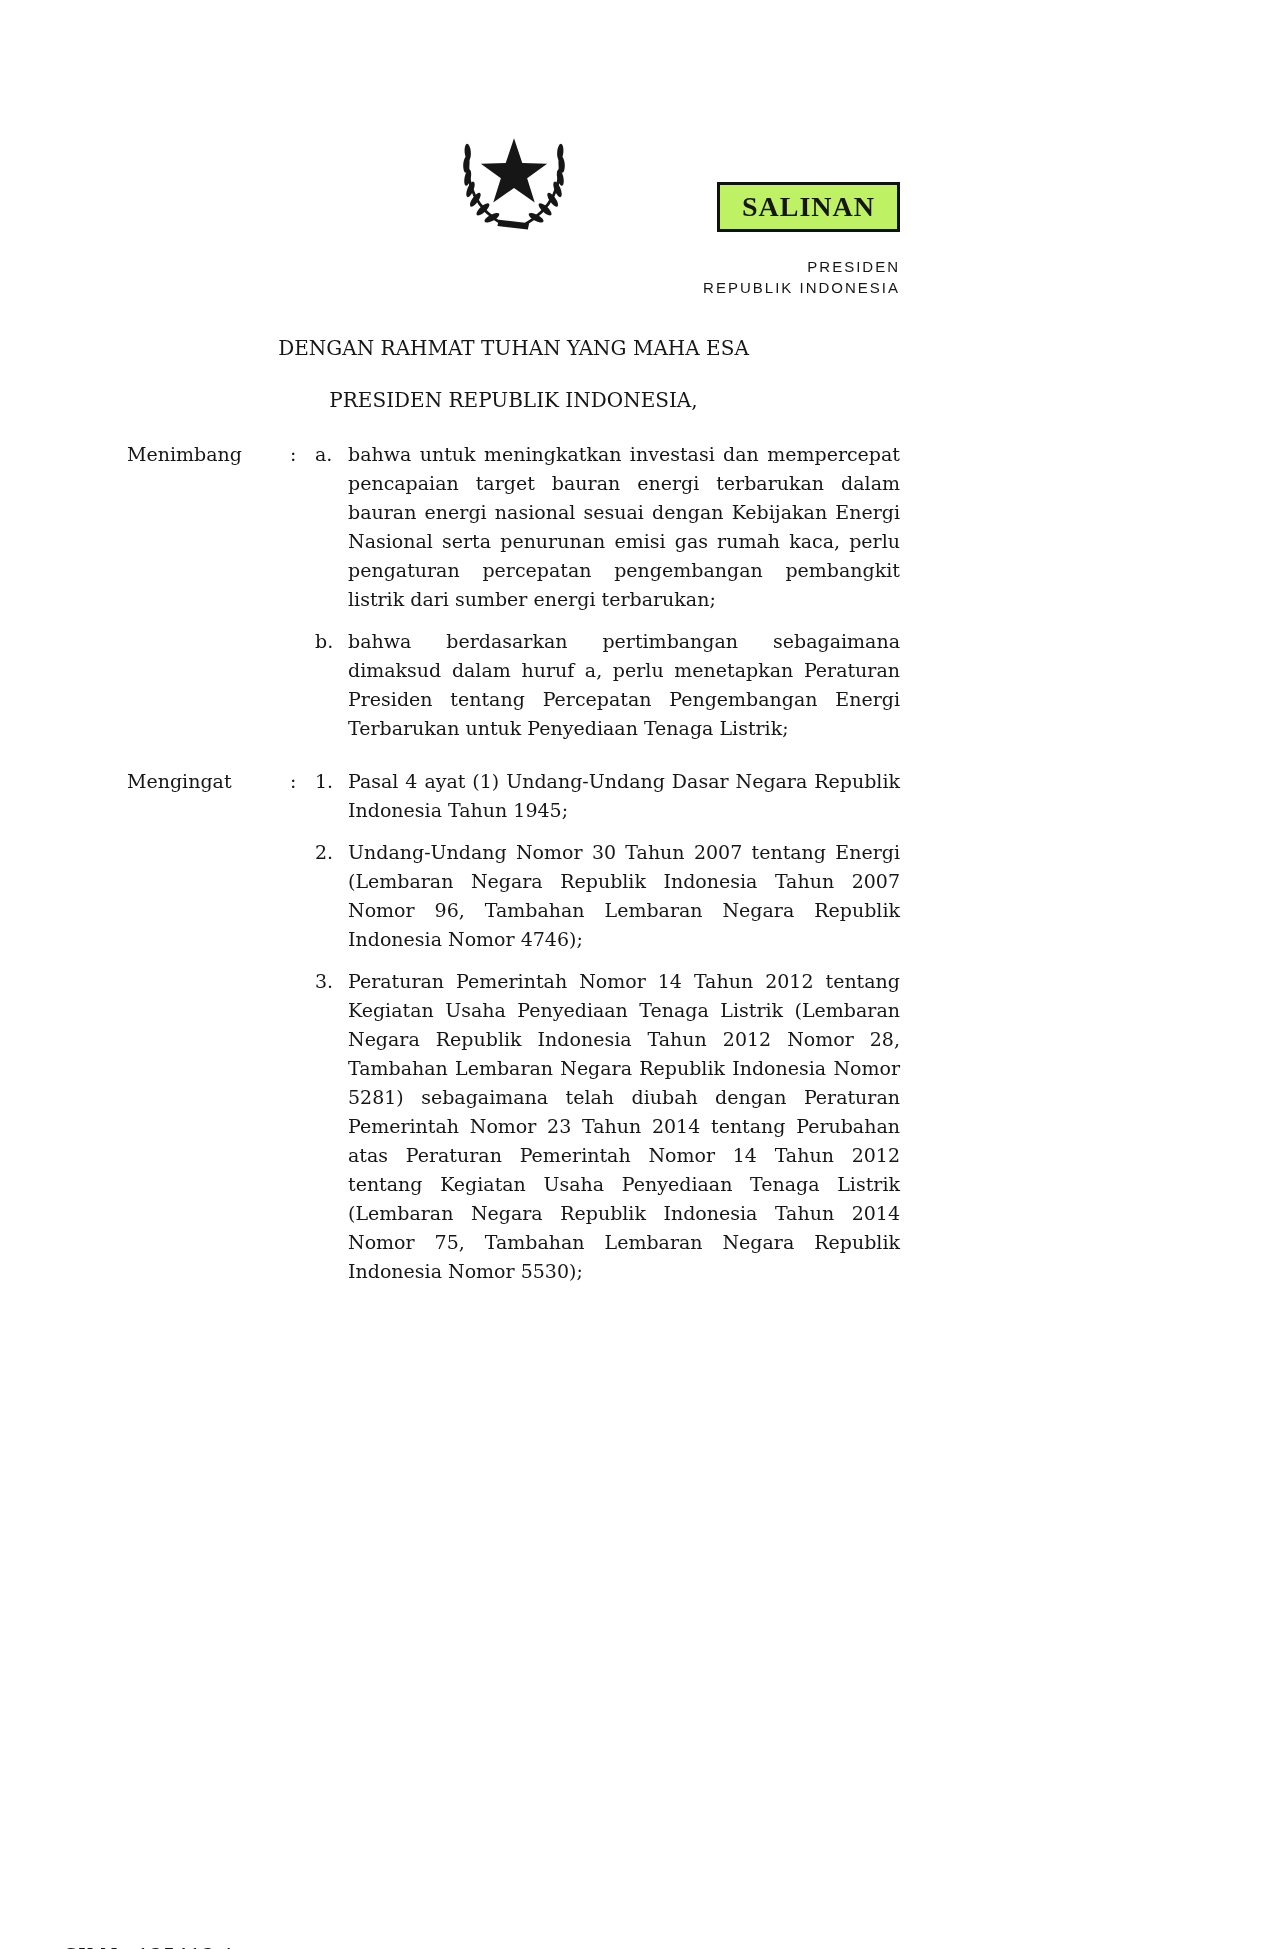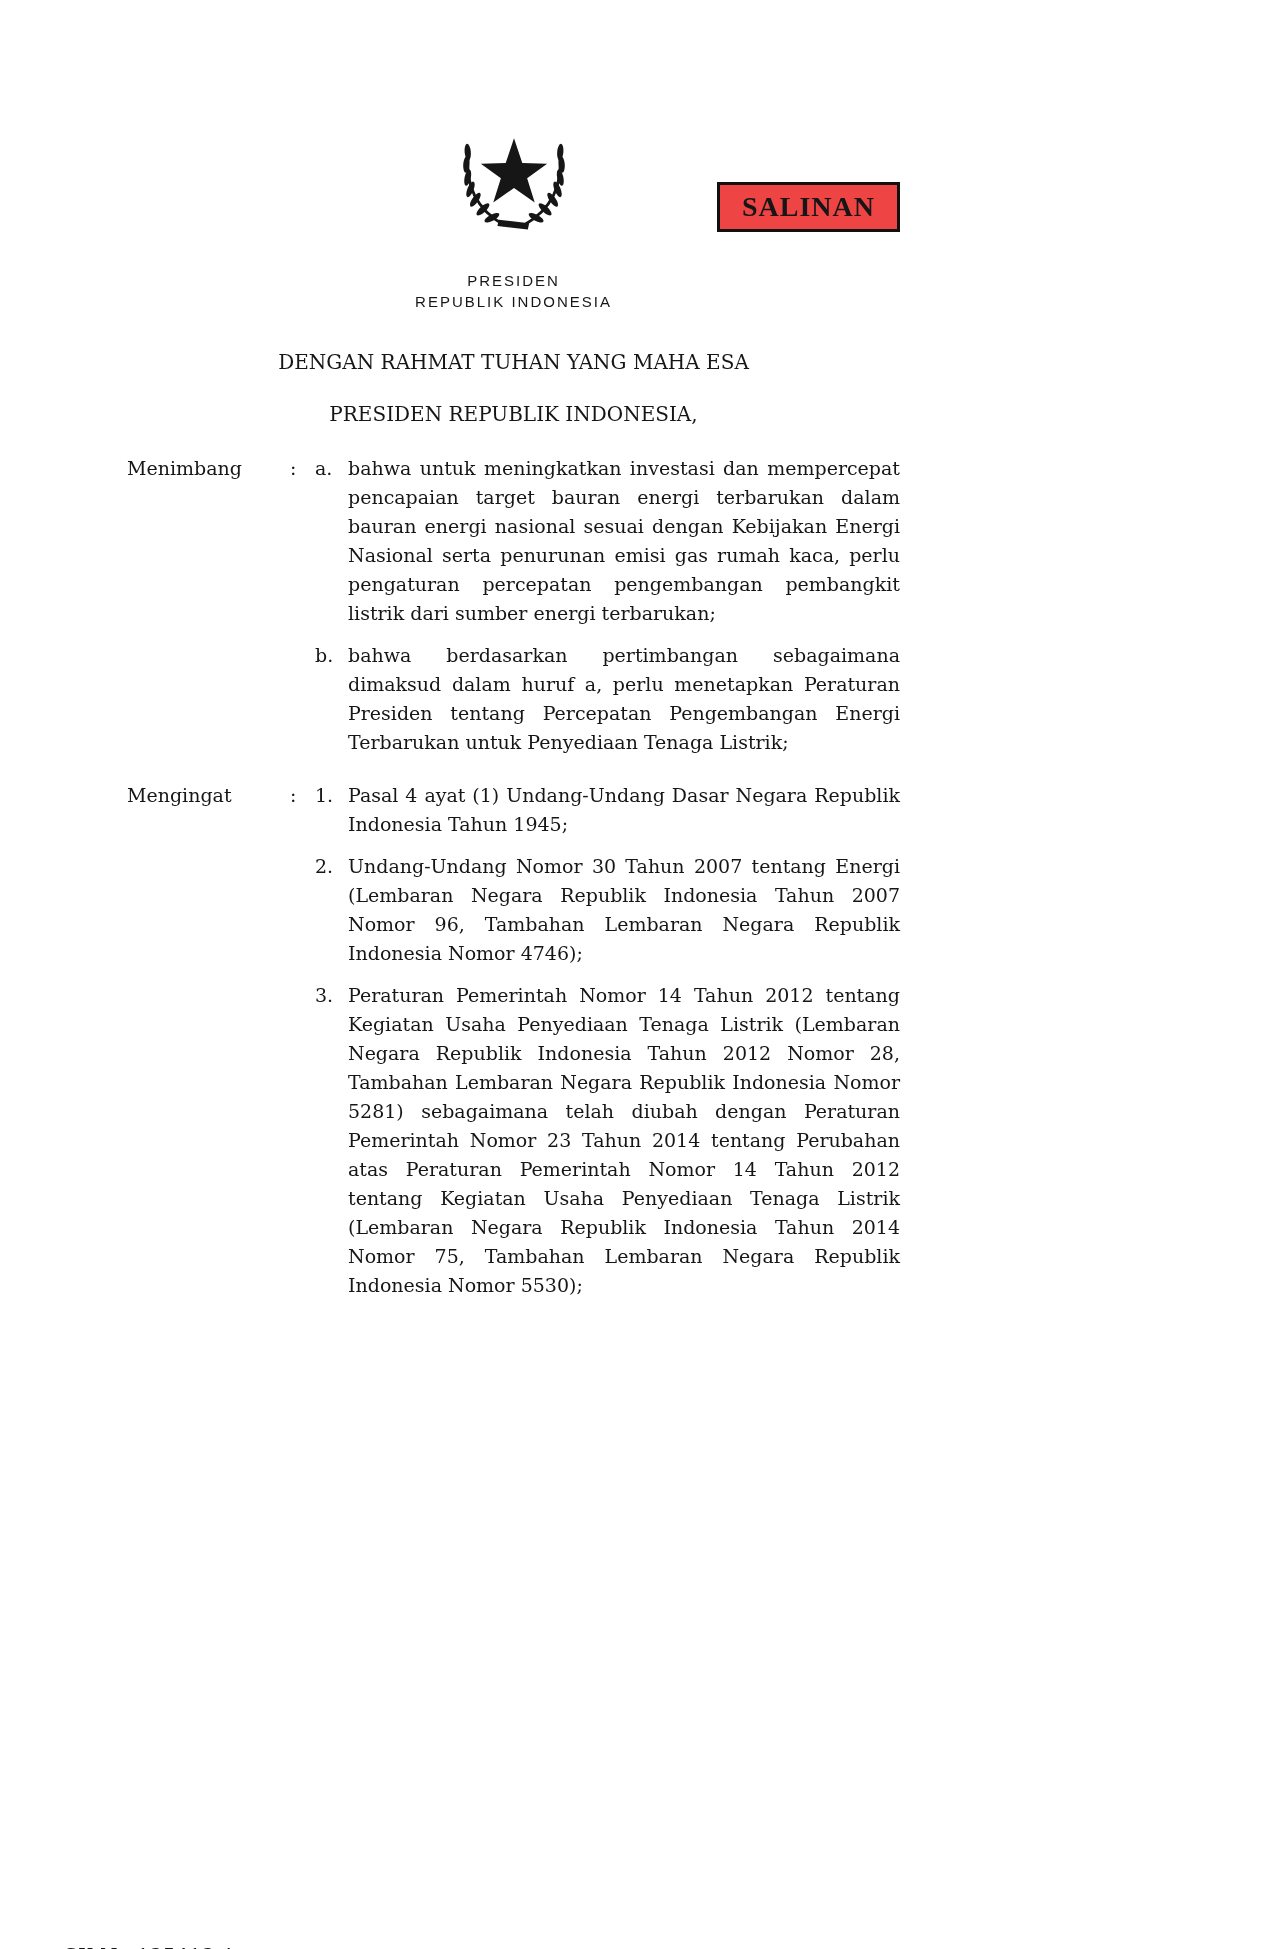--- a/index.html
+++ b/index.html
@@ -30,25 +30,25 @@
   .stamp {
     position: absolute;
     top: 82px;
     right: 0;
     border: 3px solid #111;
     padding: 6px 22px;
     font-size: 28px;
     font-weight: 700;
     letter-spacing: 1px;
     font-family: "Liberation Serif", serif;
-    background: #ef4444;
+    background: #bef264;
   }
   .letterhead {
-    text-align: center;
-    margin-top: 14px;
+    text-align: right;
+    margin-top: 0;
     font-family: "Liberation Sans", sans-serif;
   }
   .letterhead .lh-line1 { font-size: 15px; letter-spacing: 2px; }
   .letterhead .lh-line2 { font-size: 15px; letter-spacing: 2px; margin-top: 4px; }
   .titles { text-align: center; margin-top: 36px; }
   .title-line {
     font-size: 20px;
     letter-spacing: 0.3px;
     margin-bottom: 27px;
   }

